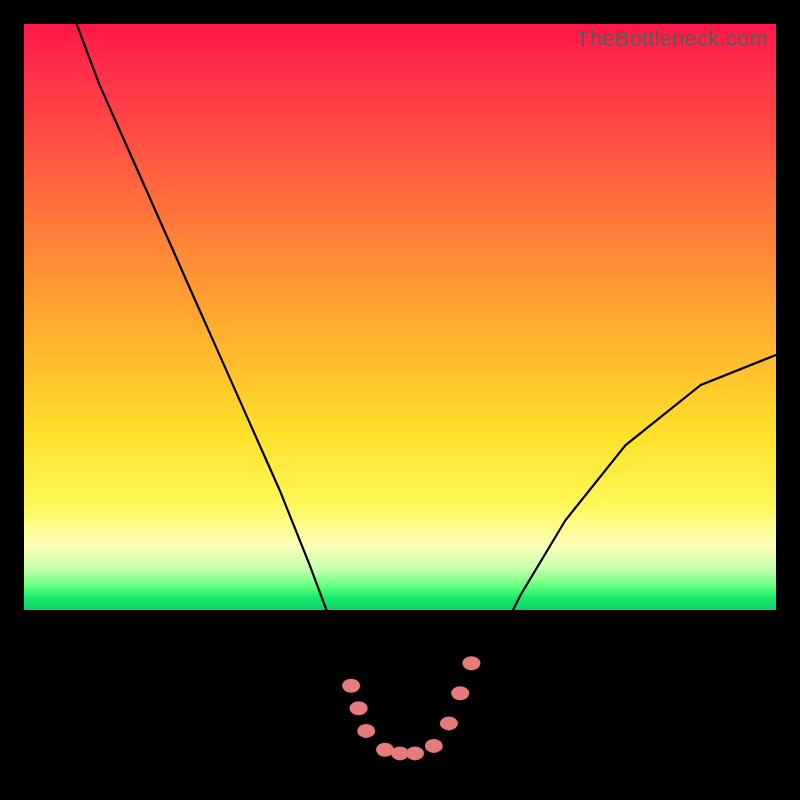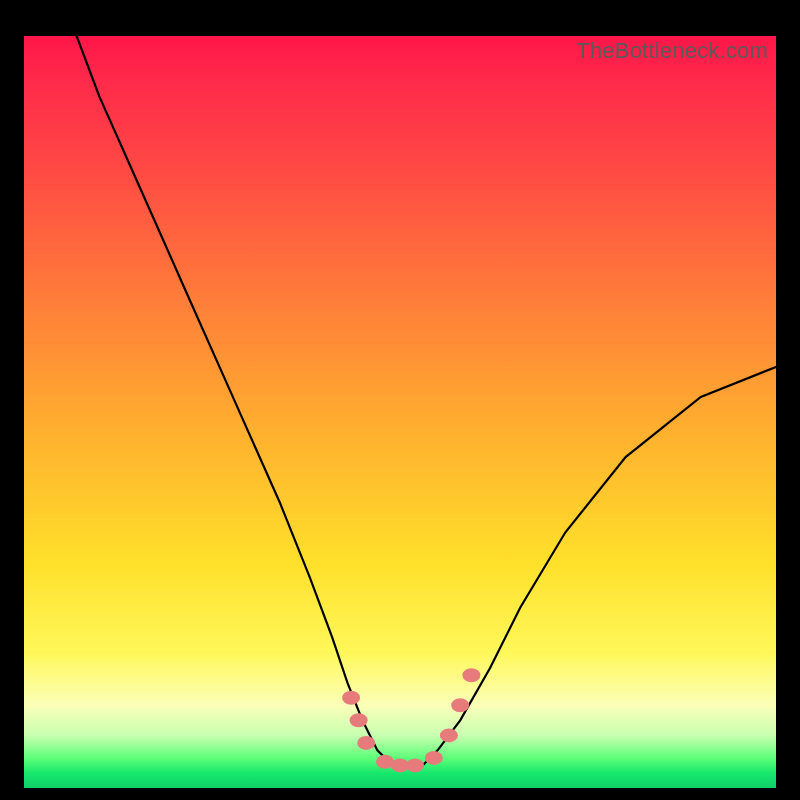--- a/index.html
+++ b/index.html
@@ -15,38 +15,37 @@
     position: relative;
     width: 800px;
     height: 800px;
     background: #000;
   }
   .plot {
     position: absolute;
     left: 24px;
     top: 24px;
     width: 752px;
-    height: 752px;
+    height: 586px;
     
     background: linear-gradient(
       to bottom,
       #ff1648 0%,
       #ff2a4a 6%,
       #ff4a44 18%,
       #ff7a3a 34%,
       #ffae2f 52%,
       #ffe02a 70%,
       #fff85a 82%,
       #fbffb8 89%,
       #c8ffb0 93%,
       #5eff7a 96%,
       #17e86c 98%,
       #0fd067 100%
     );
-    margin-top: 12px;
   }
   .watermark {
     position: absolute;
     top: 2px;
     right: 8px;
     color: #5a5a5a;
     font-size: 22px;
     letter-spacing: 0.2px;
     font-weight: 400;
     user-select: none;

